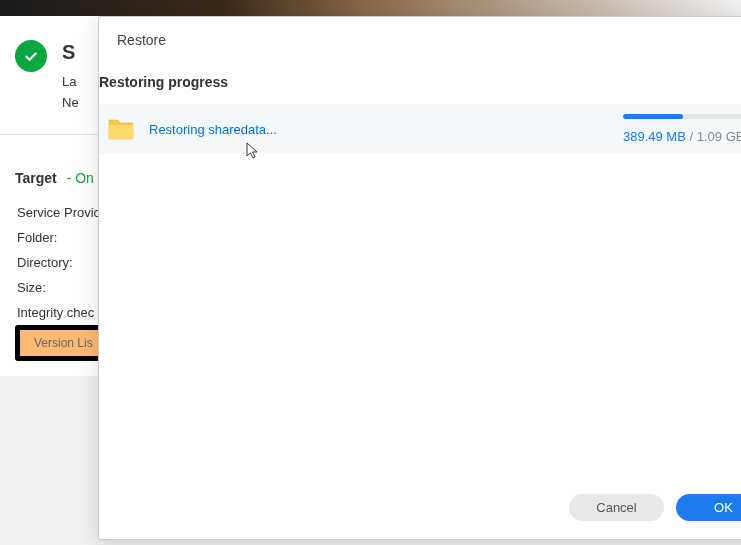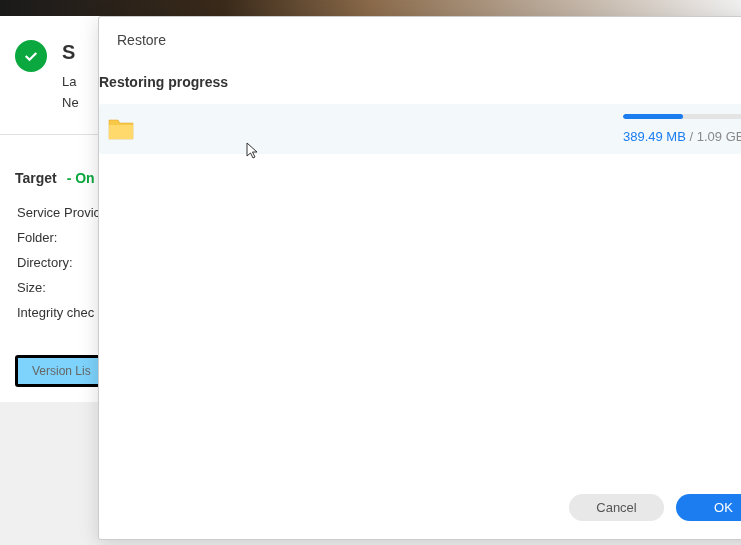--- a/index.html
+++ b/index.html
@@ -60,33 +60,32 @@
       padding: 15px 15px;
     }
     .target-header {
       font-size: 14px;
       font-weight: bold;
       color: #333;
       margin-bottom: 14px;
     }
     .target-header .online {
       color: #0aa83f;
-      font-weight: bold;
+      font-weight: normal;
       margin-left: 6px;
     }
     .target-row {
       font-size: 13px;
       color: #333;
       padding: 5px 2px;
     }
     .version-btn {
-      margin-top: 30px;
       padding: 6px 14px;
-      background: #7dd3fc;
-      border: 3px solid #000000;
+      background: #fdba74;
+      border: 5px solid #000000;
       border-radius: 3px;
       font-size: 12px;
       color: #666;
     }
     
     .modal {
       position: absolute;
       top: 16px;
       left: 98px;
       width: 704px;
@@ -254,20 +253,21 @@
   <div class="modal-body">
     <div class="progress-title">Restoring progress</div>
     <div class="restore-item">
       <div class="folder-icon">
         <svg viewBox="0 0 28 24">
             <path d="M2 3 L11 3 L13 6 L26 6 L26 22 L2 22 Z" fill="#f7c948" stroke="#e0a020" stroke-width="0.5"></path>
             <path d="M2 8 L26 8 L26 22 L2 22 Z" fill="#ffd96b"></path>
           </svg>
       </div>
       <div class="item-info">
+        <div class="item-status">Restoring sharedata...</div>
       </div>
       <div class="item-progress">
         <div class="progress-bar-track">
           <div class="progress-bar-fill" style="width:35%"></div>
         </div>
         <div class="progress-text">
           <span class="progress-current">389.49 MB</span><span class="progress-total"> / </span><span class="progress-total">1.09 GB</span>
         </div>
       </div>
     </div>

